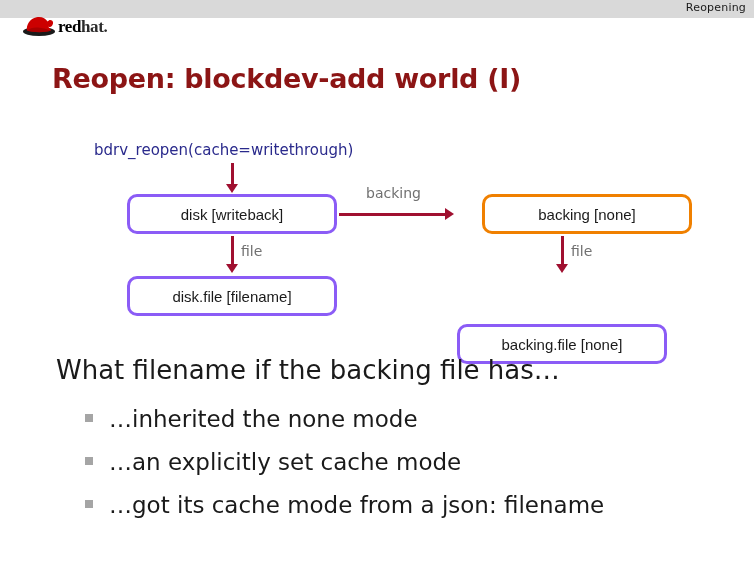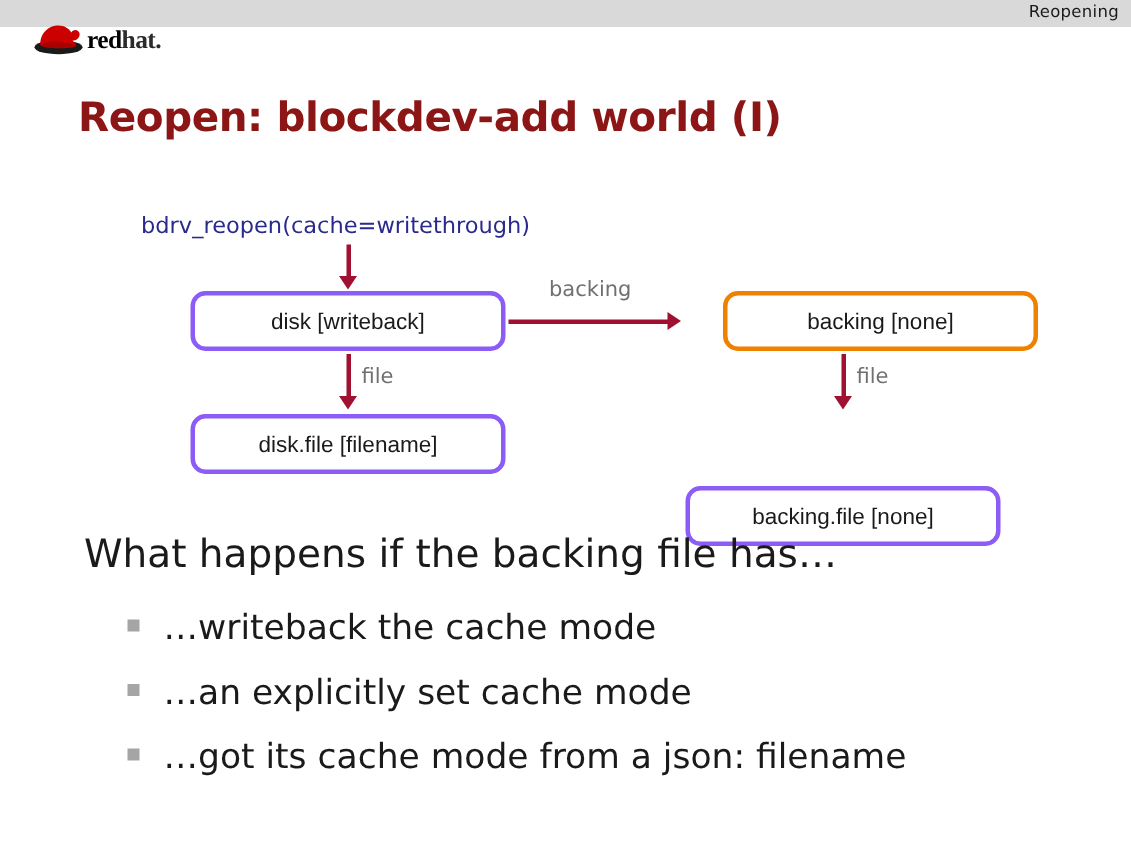--- a/index.html
+++ b/index.html
@@ -231,26 +231,26 @@
   <div class="arrow-v" id="arr-file-l"></div>
   <div class="arrow-head-down" id="arr-file-l-head"></div>
   <div class="edge-label" id="lbl-file-l">file</div>
 
   <div class="arrow-v" id="arr-file-r"></div>
   <div class="arrow-head-down" id="arr-file-r-head"></div>
   <div class="edge-label" id="lbl-file-r">file</div>
 
 </div>
 
-<div id="question">What happens if the backing file has…</div>
+<div id="question">What filename if the backing file has…</div>
 
 <div id="bullets">
   <div class="bullet-row">
     <span class="bullet-marker"></span>
-    <span class="bullet-text">…writeback the cache mode</span>
+    <span class="bullet-text">…inherited the none mode</span>
   </div>
   <div class="bullet-row">
     <span class="bullet-marker"></span>
     <span class="bullet-text">…an explicitly set cache mode</span>
   </div>
   <div class="bullet-row">
     <span class="bullet-marker"></span>
     <span class="bullet-text">…got its cache mode from a json: filename</span>
   </div>
 </div>

